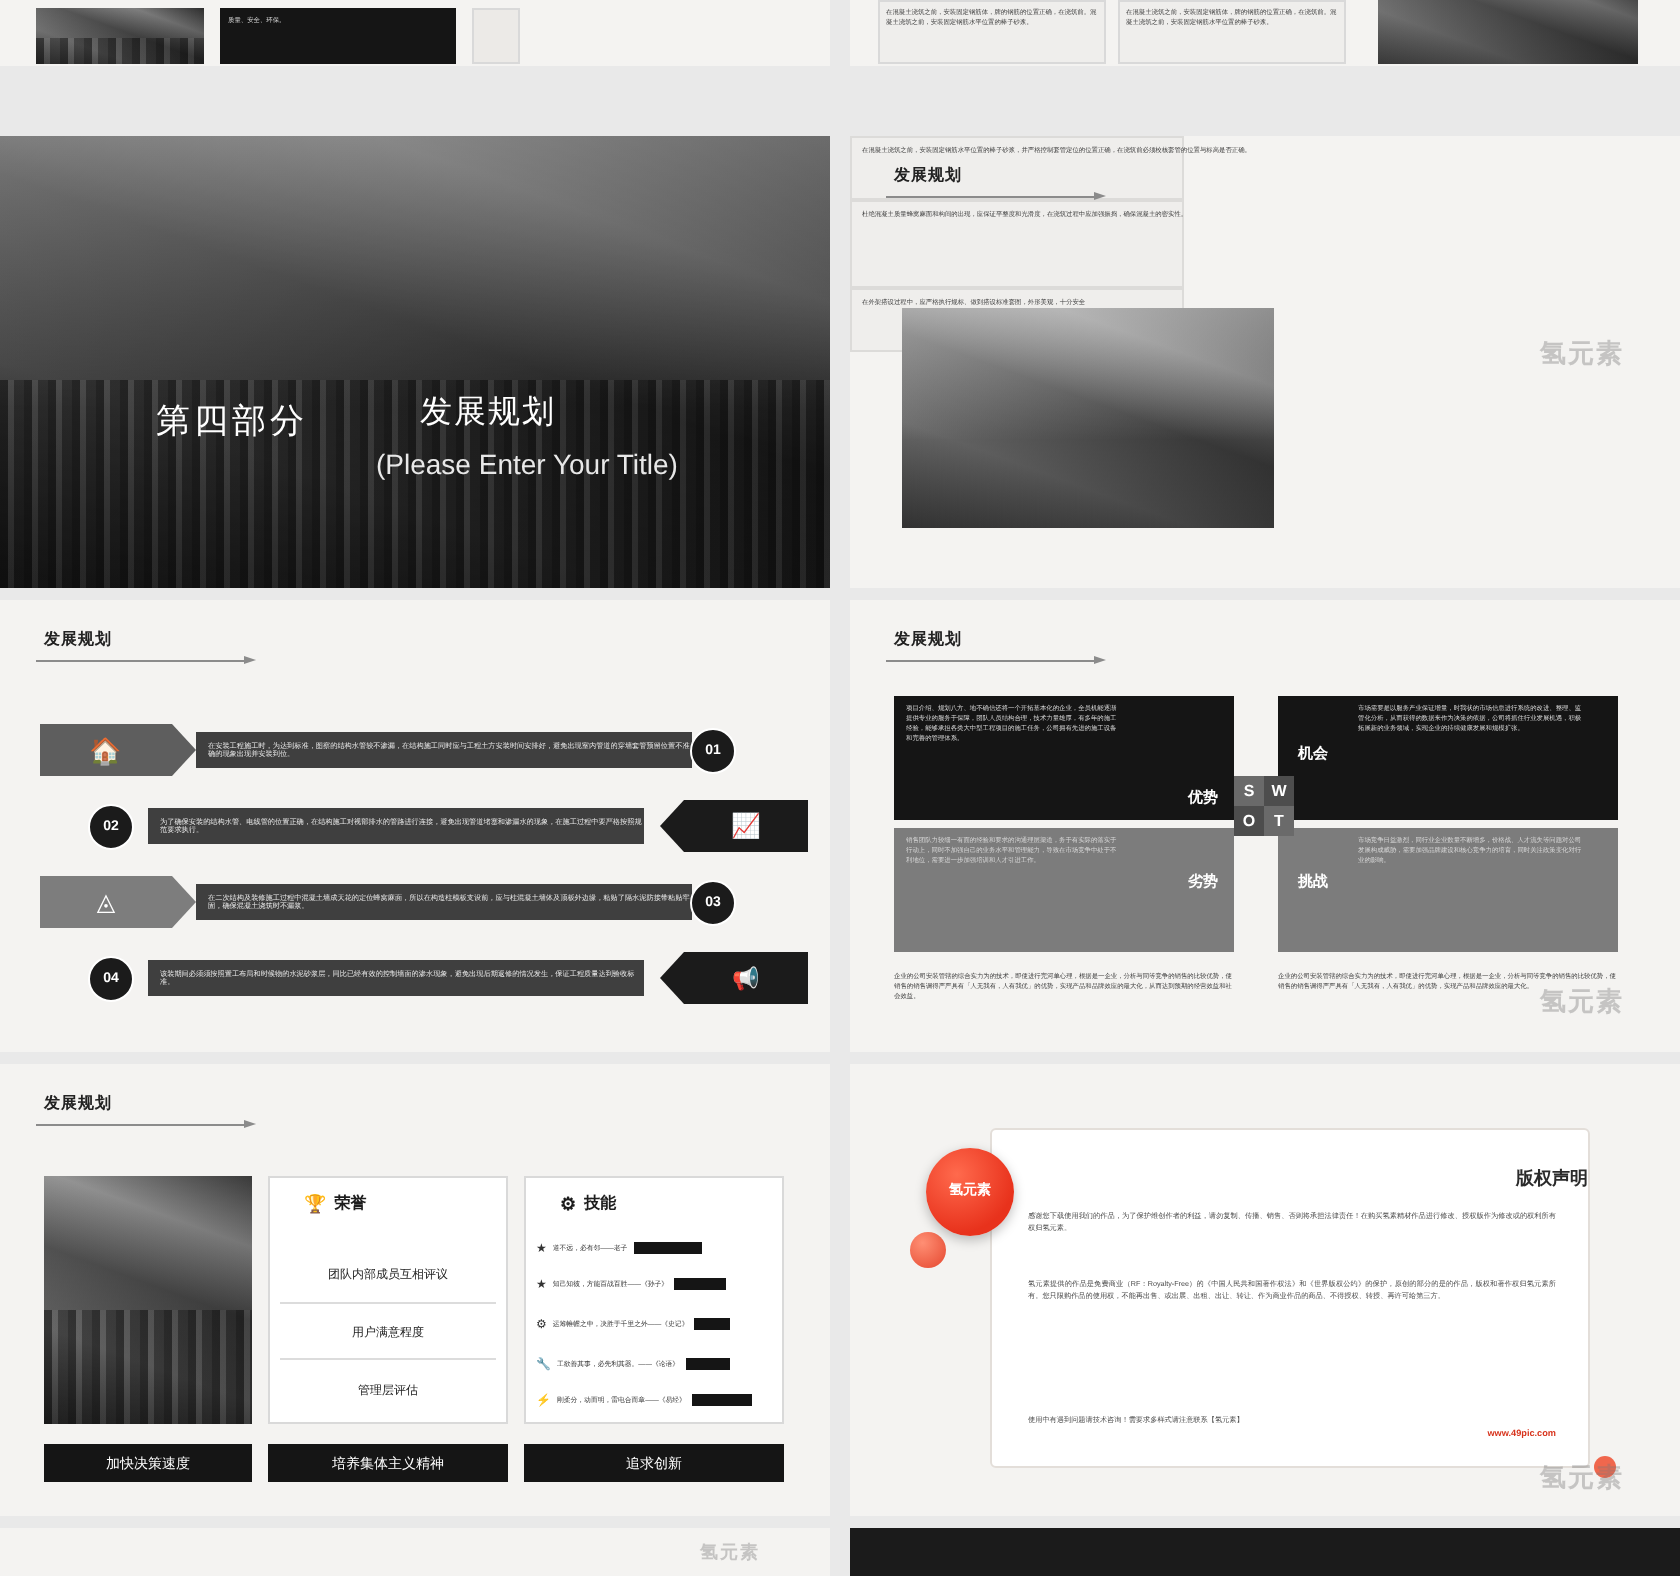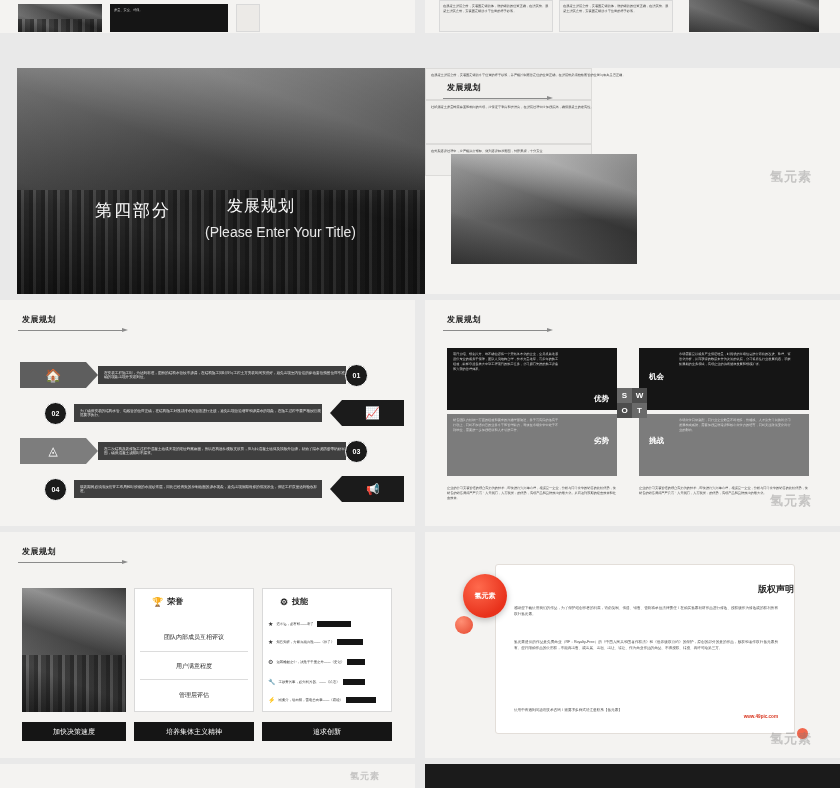--- a/index.html
+++ b/index.html
@@ -65,21 +65,21 @@
     transform:none;
   }
   .wm.small { font-size:9px; }
 
   
   #s1 { left:0; top:-40px; width:415px; height:73px; }
   
   #s2 { left:425px; top:-40px; width:415px; height:73px; }
 
   
-  #s3 { left:0; top:68px; width:415px; height:226px;margin-left:17px; }
+  #s3 { left:0; top:68px; width:415px; height:226px; }
   #s3 .hero { left:0; top:0; width:415px; height:226px; }
   #s3 .hero-overlay{
     position:absolute; inset:0;
     background:linear-gradient(180deg, rgba(0,0,0,.25), rgba(0,0,0,.5));
   }
   #s3 .part-no {
     position:absolute; left:78px; top:131px;
     color:#fff; font-size:17px; letter-spacing:2px;
   }
   #s3 .part-title {

